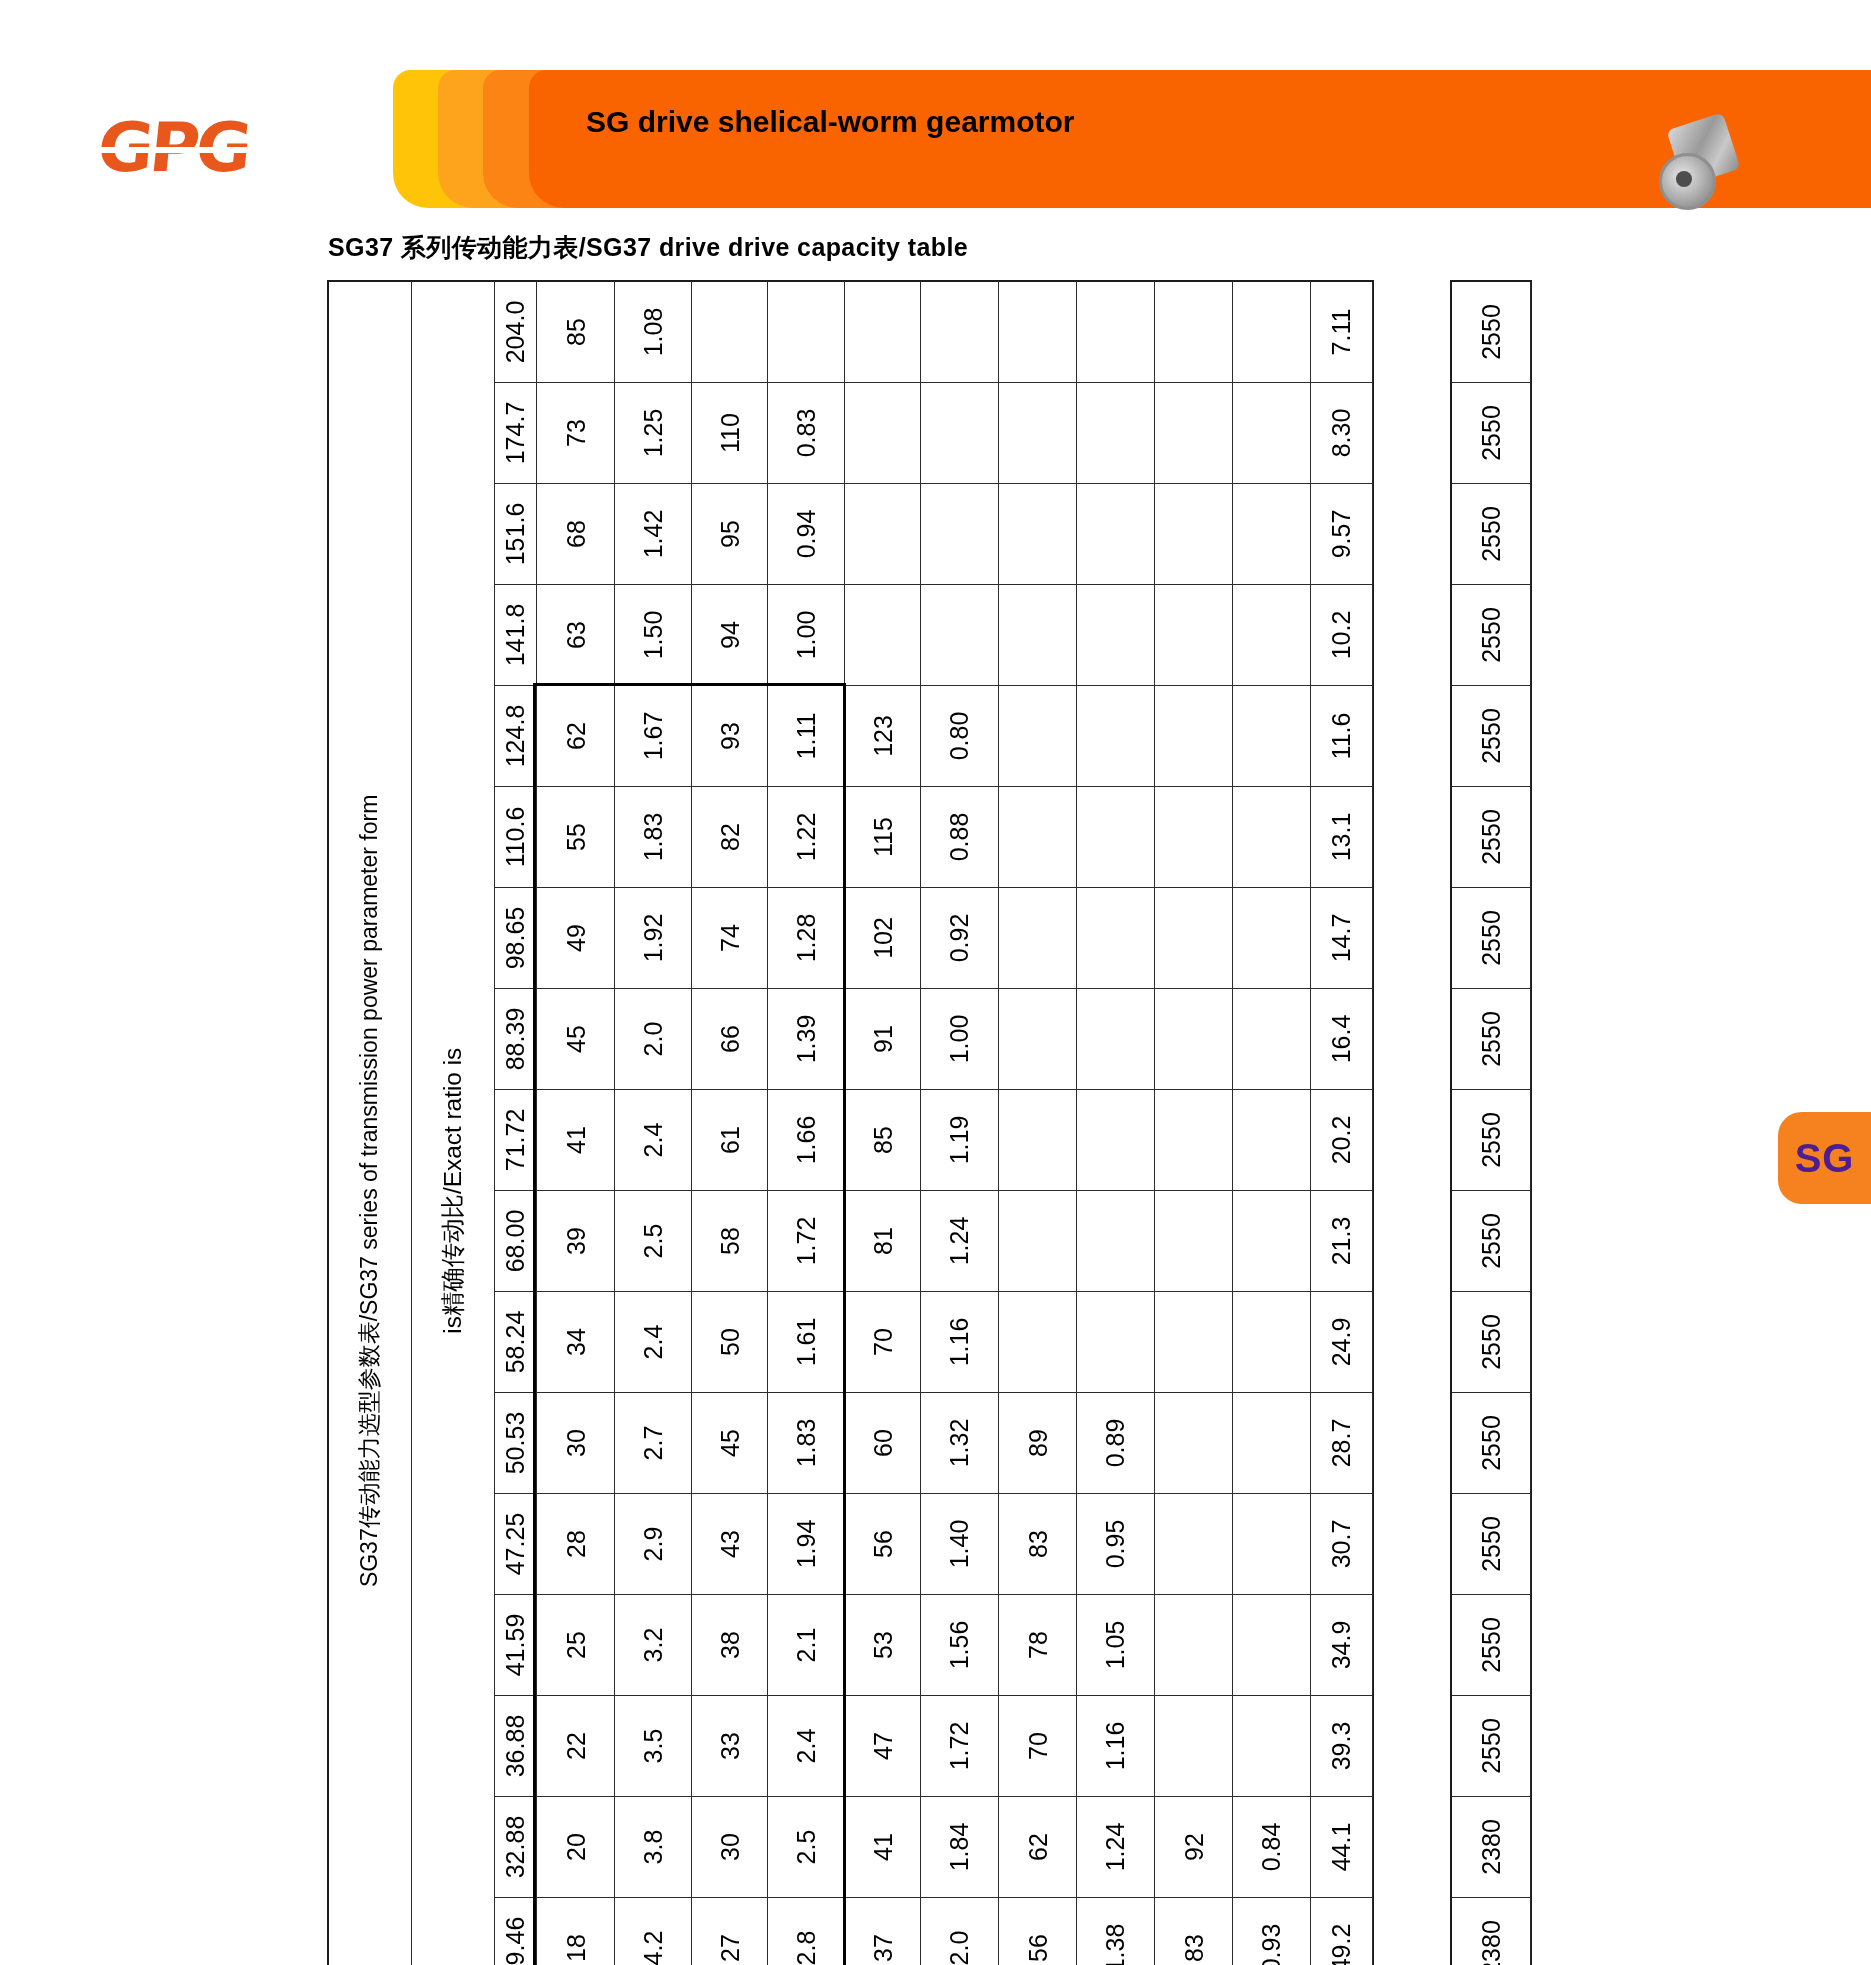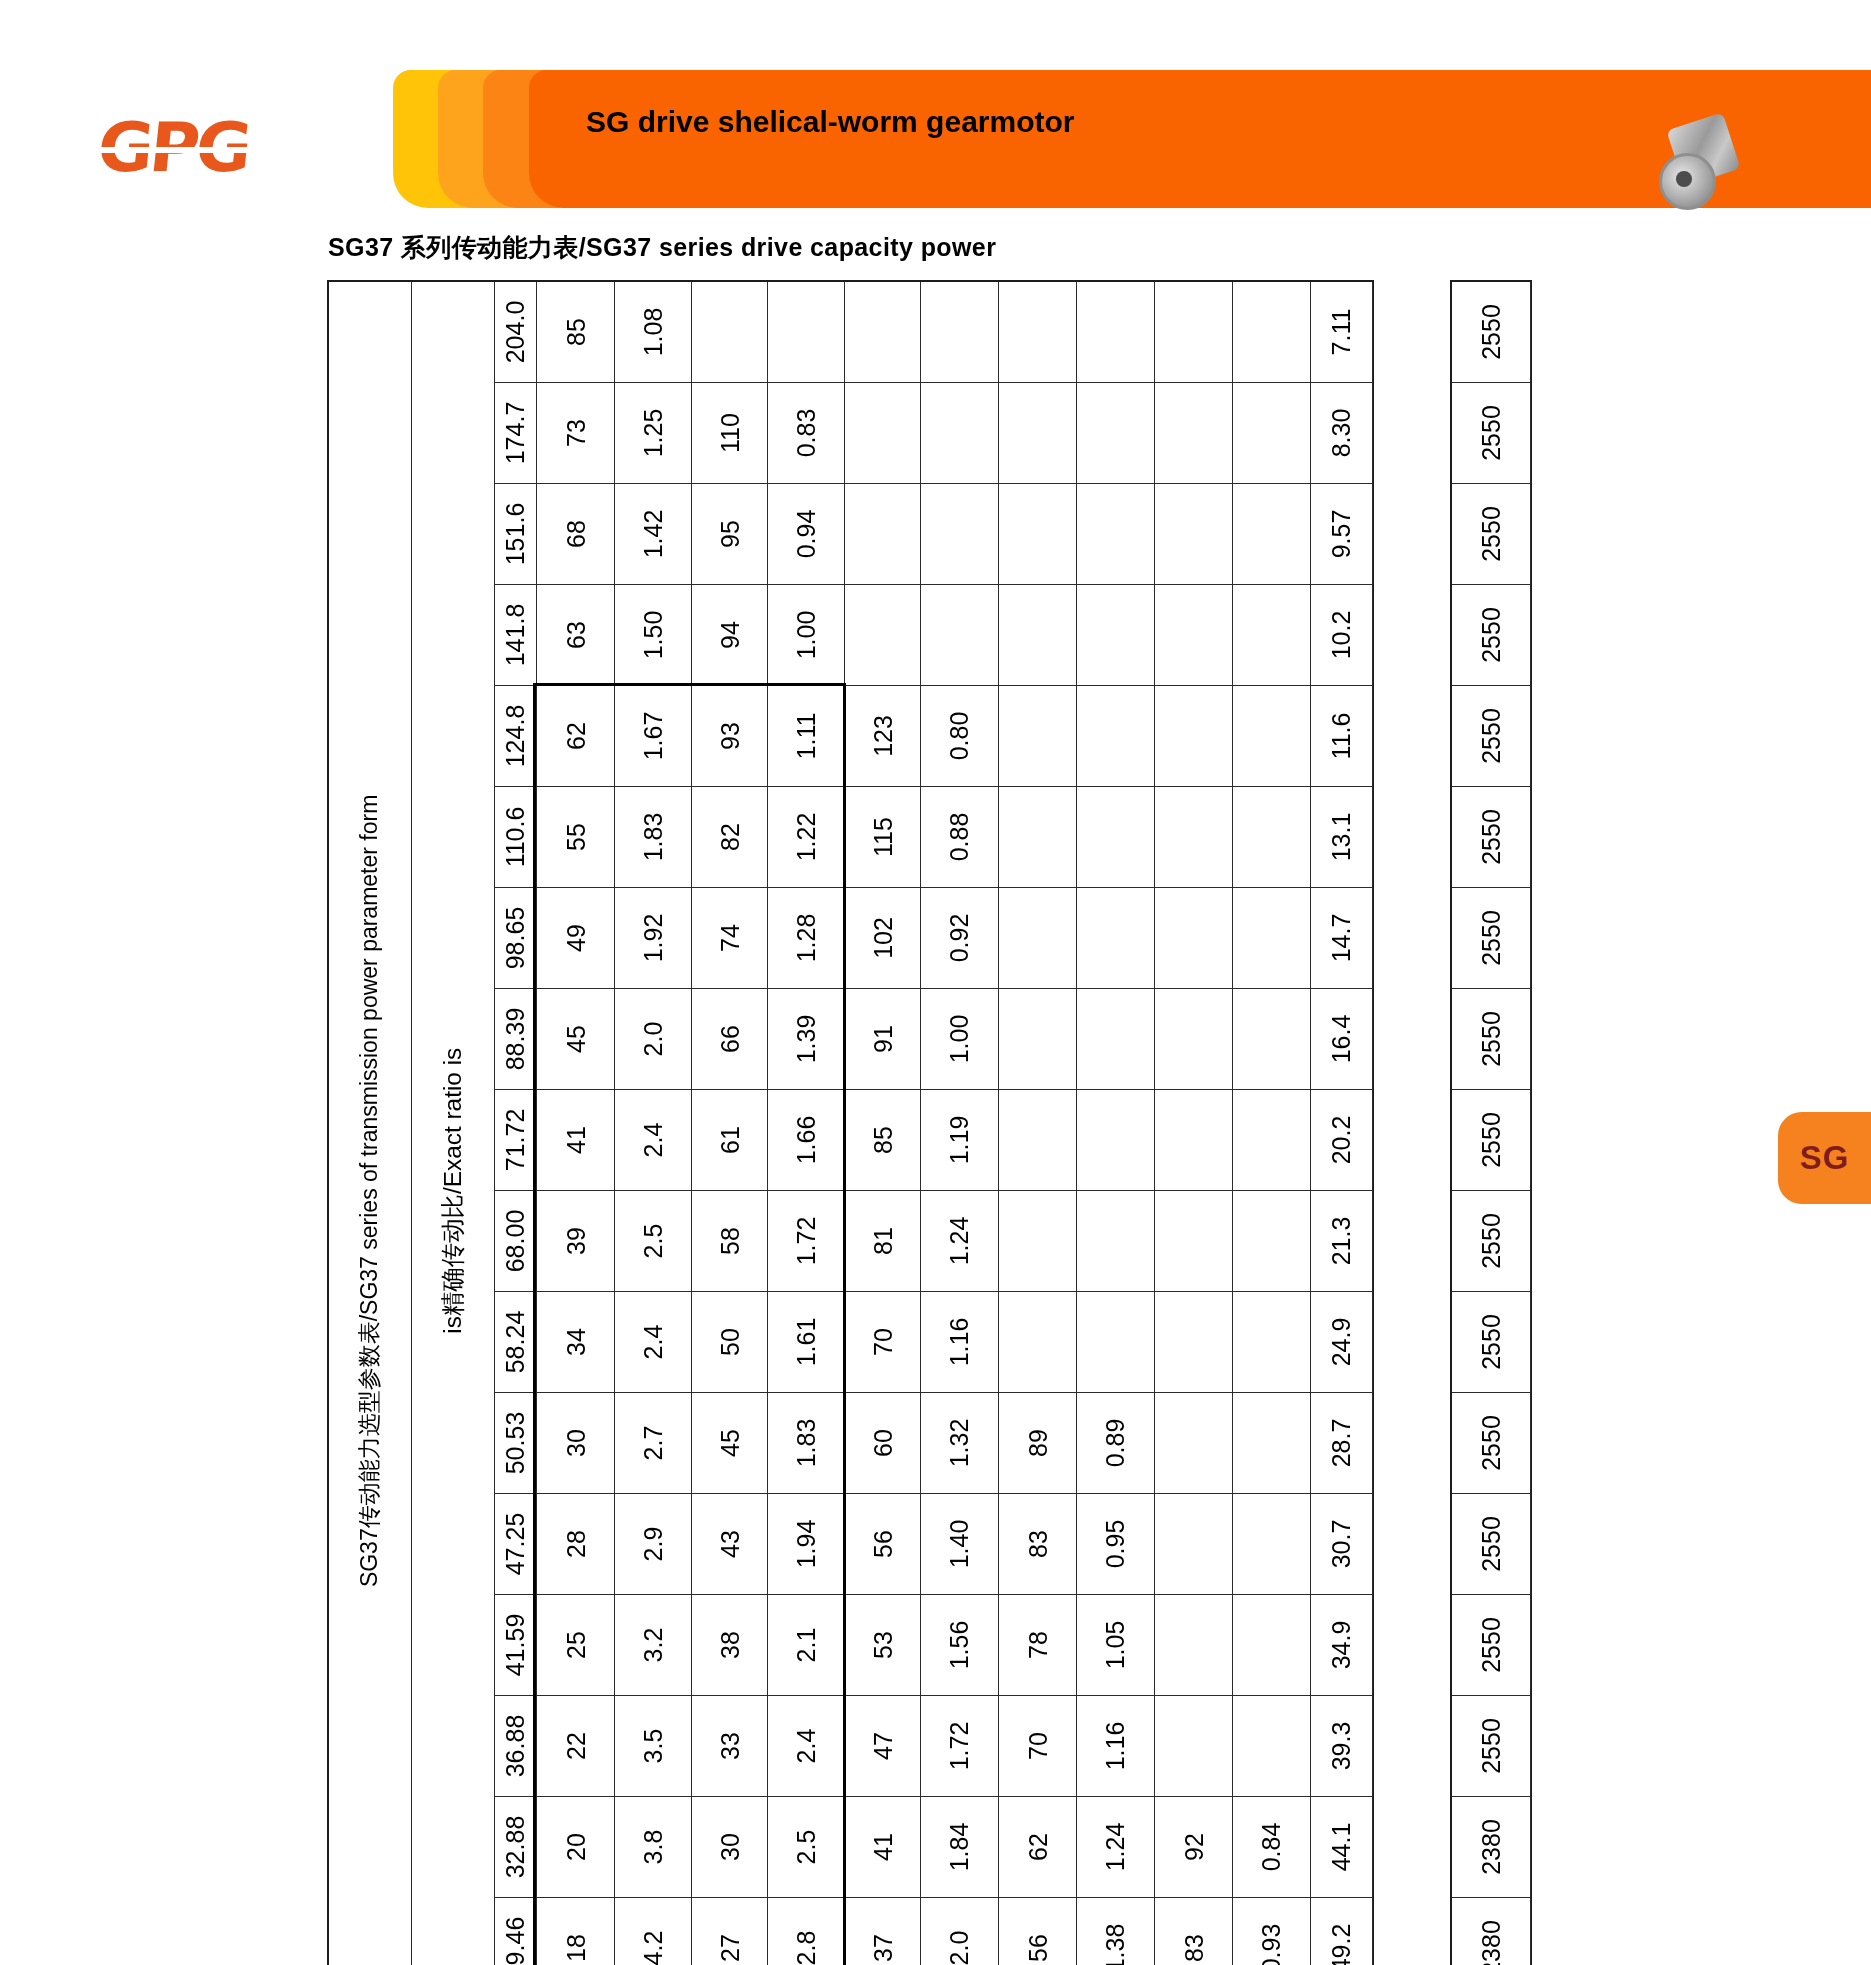--- a/index.html
+++ b/index.html
@@ -49,21 +49,21 @@
   .main-header-cell .v{font-size:23px;}
   .ratio-header-cell .v{font-size:24.4px;}
 
   
   .thick-box{position:absolute;left:533px;top:683px;width:313px;height:1425px;
              border:3.9px solid #000;box-sizing:border-box;pointer-events:none;z-index:5;}
 
   
   .side-tab{position:absolute;left:1778px;top:1112px;width:93px;height:92px;background:#F5821E;
             border-radius:23.6px 0 0 23.6px;display:flex;align-items:center;justify-content:center;z-index:4;}
-  .side-tab span{color:#7f1d1d;font-size:33px;font-weight:bold;letter-spacing:0.8px;}
+  .side-tab span{color:#4c1d95;font-size:40px;font-weight:bold;letter-spacing:0.8px;}
 </style>
 </head>
 <body>
 
 <div class="page">
 
   <div class="band-layer band-l1"></div>
   <div class="band-layer band-l2"></div>
   <div class="band-layer band-l3"></div>
   <div class="band-layer band-l4"></div>
@@ -76,21 +76,21 @@
   <div class="title-wrap">
     <span class="title-en">SG drive shelical-worm gearmotor</span>
   </div>
 
   <div class="photo">
     <div class="motor"></div>
     <div class="gear"></div>
     <div class="hub"></div>
   </div>
 
-  <div class="caption">SG37 系列传动能力表/SG37 series drive capacity power</div>
+  <div class="caption">SG37 系列传动能力表/SG37 drive drive capacity table</div>
 
   <div class="tbl main-tbl">
     <div class="grid main-grid">
       <div class="cell main-header-cell" style="grid-column:1;grid-row:1/19">
         <span class="v">SG37传动能力选型参数表/SG37 series of transmission power parameter form</span>
       </div>
       <div class="cell ratio-header-cell" style="grid-column:2;grid-row:1/19">
         <span class="v">is精确传动比/Exact ratio is</span>
       </div>
 

